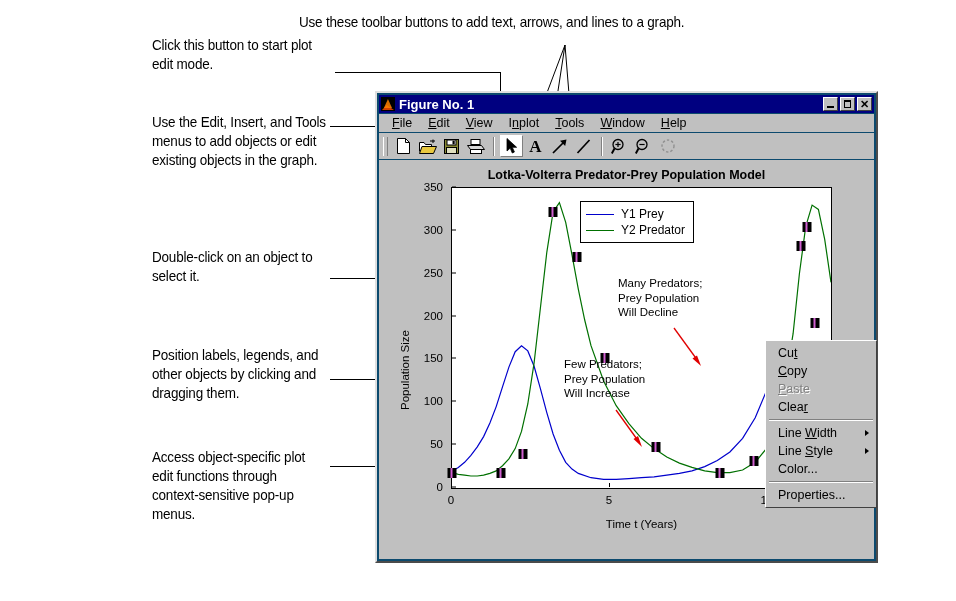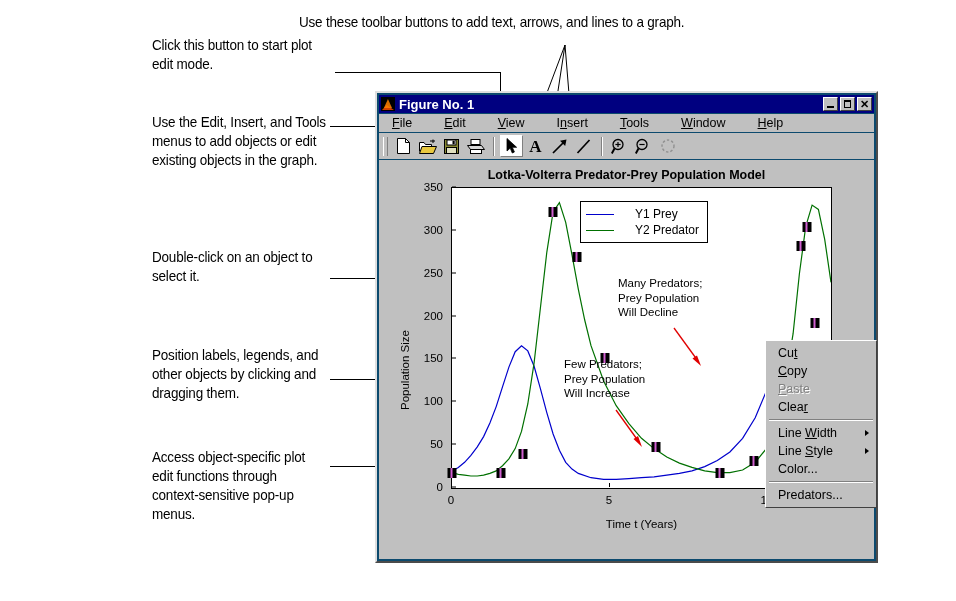--- a/index.html
+++ b/index.html
@@ -56,21 +56,21 @@
     position:relative;box-sizing:border-box;
   }
   .tb-btn .gl{position:absolute;left:0;right:0;top:0;bottom:0;
     display:flex;align-items:center;justify-content:center;
     font-size:9px;font-family:"Liberation Sans",sans-serif;color:#000;line-height:1;}
   .min-mark{position:absolute;left:3px;bottom:2px;width:7px;height:2px;background:#000;}
   .max-mark{position:absolute;left:3px;top:2px;width:7px;height:8px;border:1px solid #000;
     border-top-width:2px;box-sizing:border-box;}
 
   .menubar{position:absolute;left:2px;top:21px;right:2px;height:18px;
-    display:flex;align-items:center;padding-left:6px;gap:18px;background:#c0c0c0;}
+    display:flex;align-items:center;padding-left:6px;gap:2px;background:#c0c0c0;}
   .menu-item{font-size:12.5px;color:#000;padding:1px 7px;cursor:default;
     font-family:"Liberation Sans",sans-serif;white-space:nowrap;}
   .menu-item u{text-decoration:underline;}
 
   .toolbar{position:absolute;left:2px;top:40px;right:2px;height:26px;background:#c0c0c0;
     display:flex;align-items:center;padding-left:4px;}
   .grip{width:5px;height:19px;margin-right:4px;
     border-left:1px solid #fff;border-right:1px solid #808080;box-sizing:border-box;}
   .tbtn{width:23px;height:22px;margin-right:1px;position:relative;
     display:flex;align-items:center;justify-content:center;box-sizing:border-box;}
@@ -101,21 +101,21 @@
   .xtickmark{position:absolute;bottom:0;width:1px;height:4px;background:#000;}
   .ylabel{position:absolute;font-size:11.5px;color:#000;white-space:nowrap;
     transform:rotate(-90deg);transform-origin:left top;font-family:"Liberation Sans",sans-serif;}
   .xlabel{position:absolute;font-size:11.5px;color:#000;text-align:center;
     font-family:"Liberation Sans",sans-serif;}
 
   .legendbox{position:absolute;background:#fff;border:1px solid #000;
     padding:4px 8px 4px 5px;box-sizing:border-box;}
   .legrow{display:flex;align-items:center;height:16px;}
   .legline{width:28px;height:0;border-top:1.5px solid #000;margin-right:7px;}
-  .legtxt{font-size:12px;color:#000;font-family:"Liberation Sans",sans-serif;white-space:nowrap;margin-left:14px;}
+  .legtxt{font-size:12px;color:#000;font-family:"Liberation Sans",sans-serif;white-space:nowrap;}
 
   .inannot{position:absolute;font-size:11.5px;color:#000;line-height:14.5px;
     white-space:pre-line;font-family:Liberation Sans, sans-serif;}
 
   .handle{position:absolute;width:9px;height:10px;background:#000;
     transform:translate(-50%,-50%);}
   .handle::after{content:"";position:absolute;left:3px;top:0;width:2px;height:10px;background:#d060d0;}
 
   
   .ctxmenu{
@@ -194,21 +194,21 @@
         <div class="tb-btn">
           <div class="gl" style="font-size:11px;font-weight:bold;">✕</div>
         </div>
       </div>
     </div>
 
     <div class="menubar">
       <div class="menu-item"><span></span><u>F</u><span>ile</span></div>
       <div class="menu-item"><span></span><u>E</u><span>dit</span></div>
       <div class="menu-item"><span></span><u>V</u><span>iew</span></div>
-      <div class="menu-item"><span>I</span><u>n</u><span>sert</span></div>
+      <div class="menu-item"><span>I</span><u>n</u><span>plot</span></div>
       <div class="menu-item"><span></span><u>T</u><span>ools</span></div>
       <div class="menu-item"><span></span><u>W</u><span>indow</span></div>
       <div class="menu-item"><span></span><u>H</u><span>elp</span></div>
     </div>
 
     <div class="toolbar">
       <div class="grip"></div>
 
       <div class="tbtn">
         <svg width="15" height="16" viewBox="0 0 15 16">
@@ -381,16 +381,16 @@
   <div class="ctxmenu">
     <div class="ctxitem"><span>Cu</span><u>t</u><span></span></div>
     <div class="ctxitem"><span></span><u>C</u><span>opy</span></div>
     <div class="ctxitem disabled"><span></span><u>P</u><span>aste</span></div>
     <div class="ctxitem"><span>Clea</span><u>r</u><span></span></div>
     <div class="ctxsep"></div>
     <div class="ctxitem"><span>Line </span><u>W</u><span>idth</span><span class="ctxarrow"></span></div>
     <div class="ctxitem"><span>Line </span><u>S</u><span>tyle</span><span class="ctxarrow"></span></div>
     <div class="ctxitem"><span>Color...</span></div>
     <div class="ctxsep"></div>
-    <div class="ctxitem"><span>Predators...</span></div>
+    <div class="ctxitem"><span>Properties...</span></div>
   </div>
 
 </div>
 
 </body></html>

